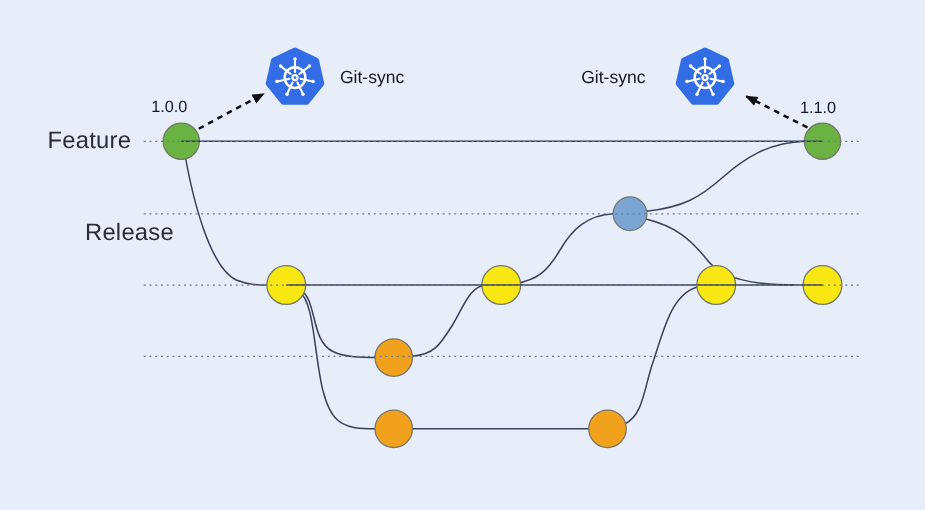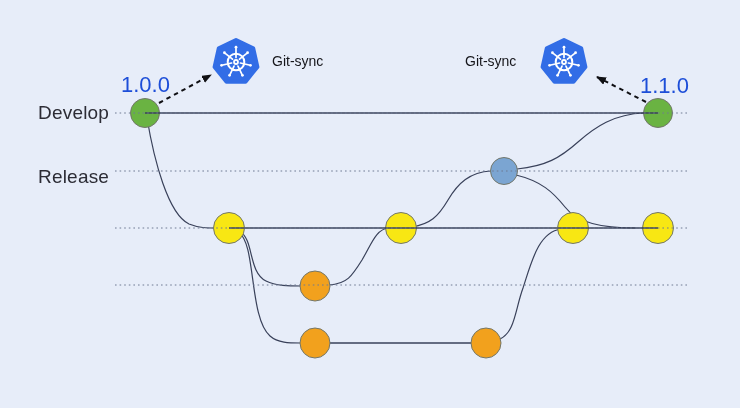--- a/index.html
+++ b/index.html
@@ -1,20 +1,20 @@
 <!DOCTYPE html>
 <html><head>
 <meta charset="utf-8">
 <style>
   html,body{margin:0;padding:0;}
   body{font-family:"Liberation Sans","DejaVu Sans",sans-serif;}
   .canvas{position:relative;width:740px;height:408px;overflow:hidden;background:#e7edf9;}
   .canvas svg{position:absolute;left:0;top:0;}
   .lane-label{position:absolute;left:38px;transform:translateY(-50%);font-size:19px;color:#2c2c35;letter-spacing:.2px;white-space:nowrap;}
-  .version{position:absolute;transform:translateY(-50%);font-size:22px;color:#1d4ed8;white-space:nowrap;}
+  .version{position:absolute;transform:translateY(-50%);font-size:13px;color:#0f172a;white-space:nowrap;}
   .ver-left{left:121px;top:85px;}
   .ver-right{left:640px;top:86px;}
   .gitsync{position:absolute;transform:translateY(-50%);font-size:14px;color:#16161b;white-space:nowrap;}
   .gs-left{left:272px;top:61px;}
   .gs-right{left:465px;top:61px;}
 </style>
 </head>
 <body style="background: rgb(231, 237, 249);">
 
 <div class="canvas" style="background: rgb(231, 237, 249);">
@@ -86,21 +86,21 @@
         <circle cx="557.5785206610601" cy="75.3343392449558" r="1.4" fill="#ffffff"></circle>
         <line x1="559.6128243951817" y1="63.001344202803416" x2="550.9359659767636" y2="64.98178051501462" stroke="#ffffff" stroke-width="1.7" stroke-linecap="round"></line>
         <circle cx="549.571066899709" cy="65.29330982255345" r="1.4" fill="#ffffff"></circle>
         <line x1="560.4817583288939" y1="59.1942958916357" x2="553.5234581349284" y2="53.64523665509297" stroke="#ffffff" stroke-width="1.7" stroke-linecap="round"></line>
         <circle cx="552.4288940594731" cy="52.772350932490745" r="1.4" fill="#ffffff"></circle>
         <circle cx="564" cy="62" r="2.9" fill="#ffffff"></circle>
         <circle cx="564" cy="62" r="1.1" fill="#326de6"></circle>
       </g>
     </svg>
 
-  <div class="lane-label" style="top: 113px;">Develop</div>
-  <div class="lane-label" style="top: 177px;">Release</div>
+  <div class="lane-label" style="top: 113px;">Feature</div>
+  <div class="lane-label" style="top: 187px; margin-left: 30px;">Release</div>
 
   <div class="version ver-left">1.0.0</div>
   <div class="version ver-right">1.1.0</div>
 
   <div class="gitsync gs-left">Git-sync</div>
   <div class="gitsync gs-right">Git-sync</div>
 </div>
 
 </body></html>

